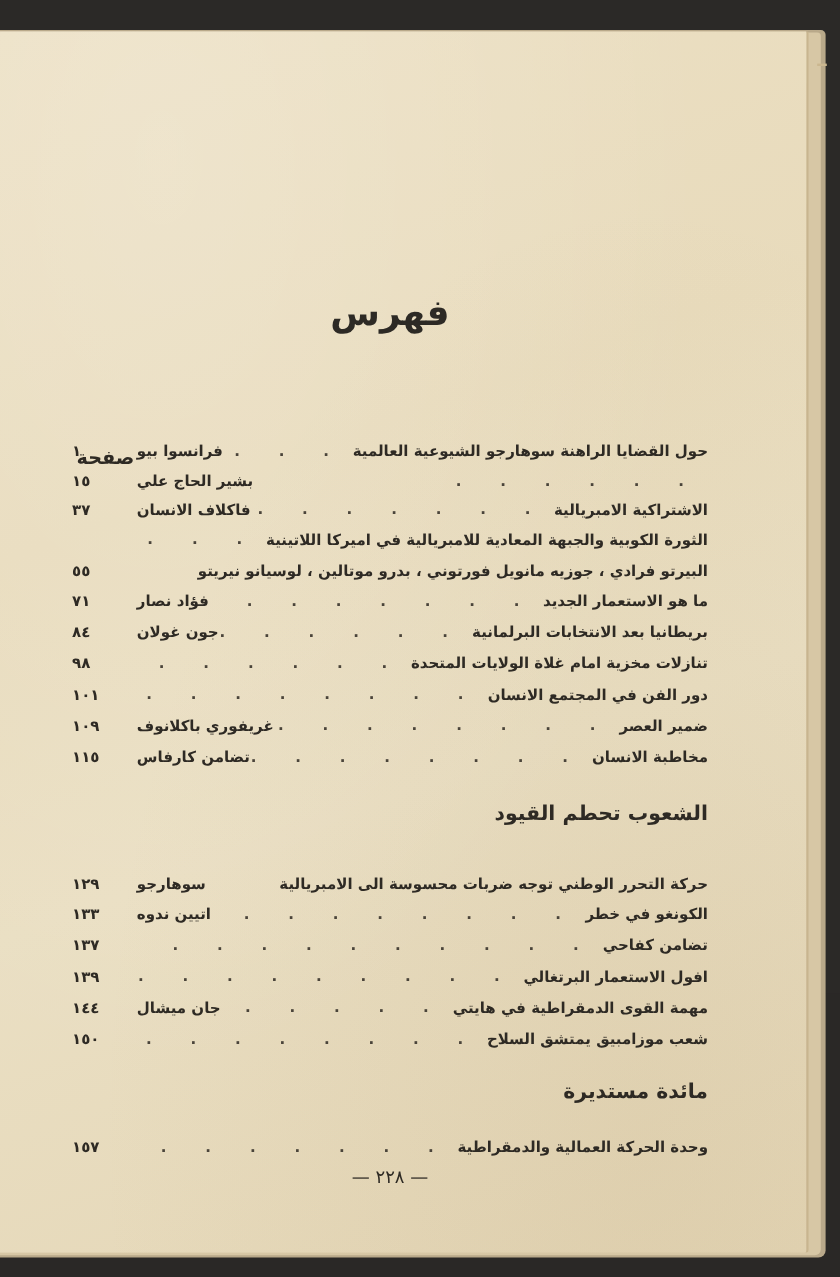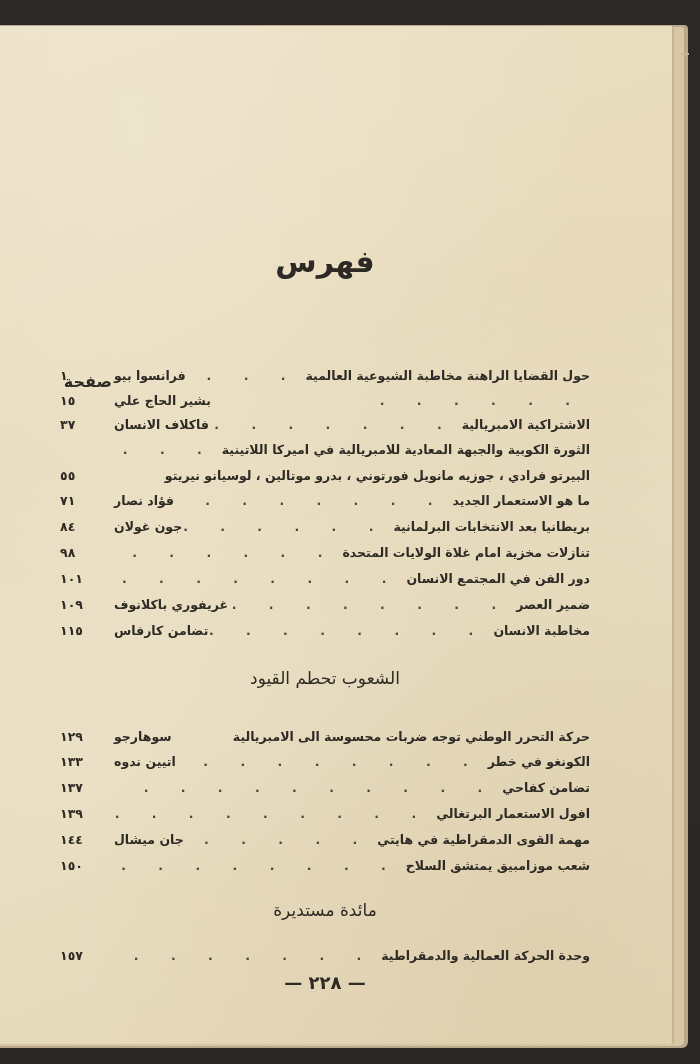--- a/index.html
+++ b/index.html
@@ -112,32 +112,32 @@
     .toc-row .page-num {
       flex: 0 0 48px;
       text-align: left;
       direction: ltr;
       font-size: 12.5px;
     }
     .section-heading {
       position: absolute;
       left: 0;
       width: 530px;
+      text-align: right;
+      font-size: 17px;
+      font-weight: bold;
+    }
+    .footer-num {
+      position: absolute;
+      left: 0;
+      top: 946px;
+      width: 530px;
       text-align: center;
-      font-size: 17px;
+      font-size: 15px;
       font-weight: normal;
-    }
-    .footer-num {
-      position: absolute;
-      left: 0;
-      top: 946px;
-      width: 530px;
-      text-align: center;
-      font-size: 18px;
-      font-weight: bold;
       direction: ltr;
     }
     .tab-mark {
       position: absolute;
       left: 681px;
       top: 53px;
       width: 8px;
       height: 2px;
       background: #cbb790;
     }
@@ -150,21 +150,21 @@
   <div class="page-edge-2"></div>
   <div class="tab-mark"></div>
 
   <div class="page">
     <div class="content">
 
       <div class="title">فهرس</div>
       <div class="page-col-header">صفحة</div>
 
       <div class="toc-row" style="top:337px">
-        <span class="entry-title">حول القضايا الراهنة مخاطبة الشيوعية العالمية</span>
+        <span class="entry-title">حول القضايا الراهنة سوهارجو الشيوعية العالمية</span>
         <span class="leader">. . . .</span>
         <span class="author">فرانسوا بيو</span>
         <span class="page-num">١</span>
       </div>
       <div class="toc-row" style="top:362px">
         <span class="leader">. . . . . .</span>
         <span class="author">بشير الحاج علي</span>
         <span class="page-num">١٥</span>
       </div>
       <div class="toc-row" style="top:386px">

